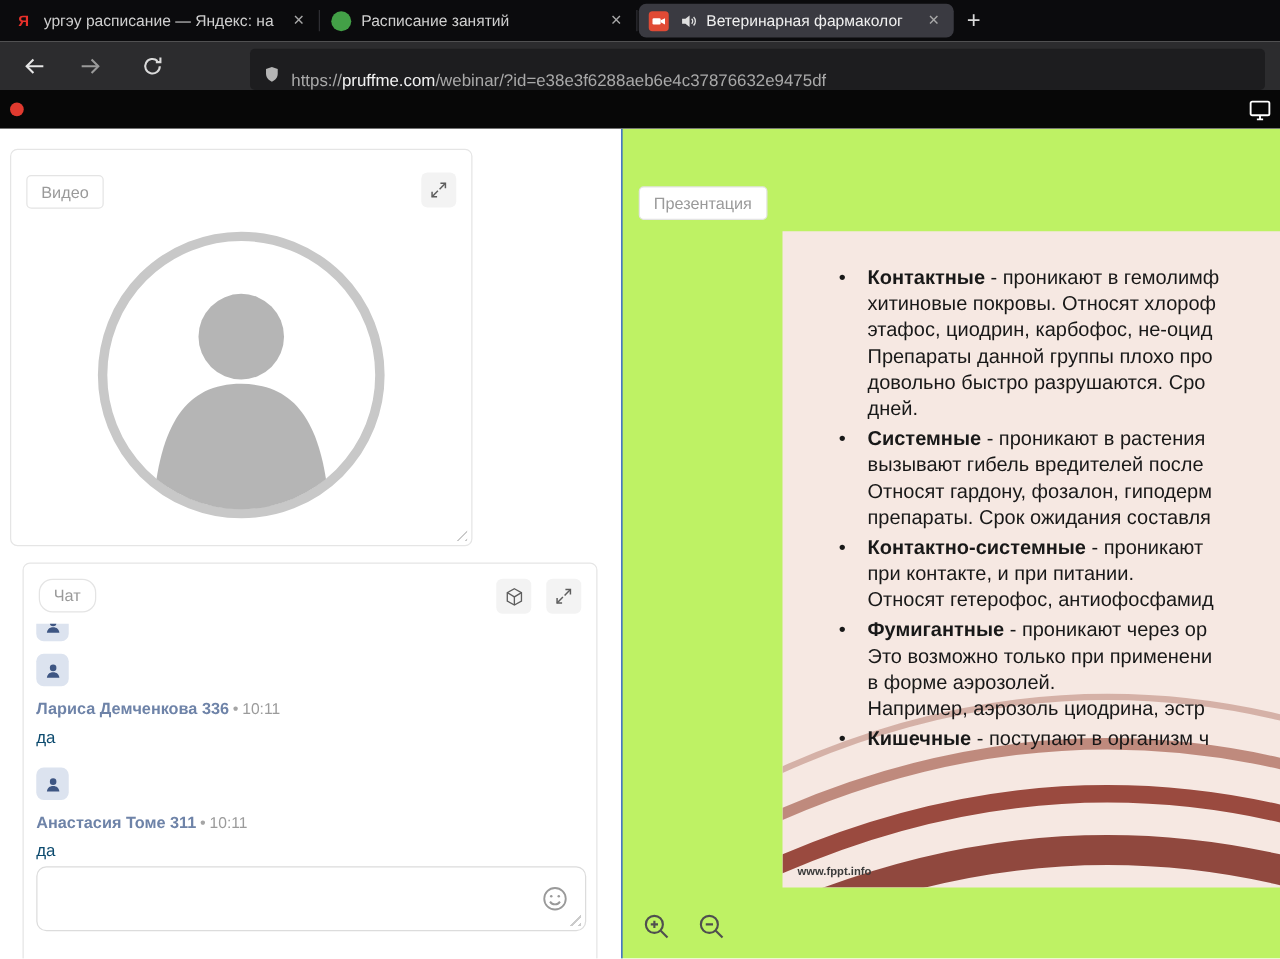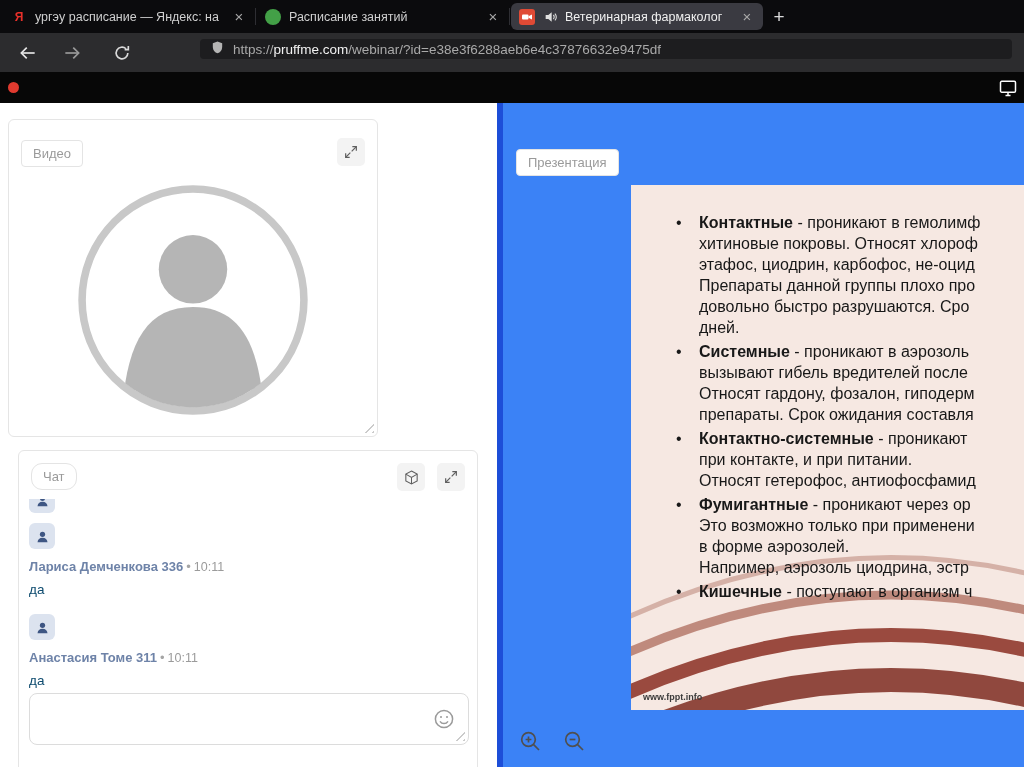--- a/index.html
+++ b/index.html
@@ -20,21 +20,21 @@
   .favicon.cam { background: #e04a35; }
   .tab-audio { width: 16px; height: 16px; margin-right: 6px; flex: 0 0 auto; }
   .newtab { width: 30px; height: 27px; background: none; border: none; color: #dadada; font-size: 19px; line-height: 27px; cursor: pointer; font-family: inherit; }
 
   
   .navbar { position: absolute; top: 33px; left: 0; right: 0; height: 39px; background: #2c2c2e; }
   .nav-btn { position: absolute; top: 8px; width: 24px; height: 24px; background: none; border: none; cursor: pointer; padding: 2px; }
   .nav-back { left: 16px; }
   .nav-fwd { left: 60px; }
   .nav-reload { left: 110px; }
-  .url-field { position: absolute; left: 200px; right: 12px; top: 6px; height: 20px; background: #1d1d1f; border-radius: 4px; display: flex; align-items: center; padding: 0 10px; gap: 8px; cursor: text; }
+  .url-field { position: absolute; left: 200px; right: 12px; top: 6px; height: 33px; background: #1d1d1f; border-radius: 4px; display: flex; align-items: flex-end; padding: 0 10px; gap: 8px; cursor: text; }
   .url-text { font-size: 13.5px; white-space: nowrap; overflow: hidden; }
   .url-scheme, .url-path { color: #a9a9a9; }
   .url-host { color: #f2f2f2; }
 
   
   .page-header { position: absolute; top: 72px; left: 0; right: 0; height: 31px; background: #070707; display: flex; align-items: center; padding: 0 8px; gap: 8px; }
   .record-dot { width: 11px; height: 11px; border-radius: 50%; background: #e03a2f; flex: 0 0 auto; }
   .page-title { color: #ffffff; font-weight: bold; font-size: 15.5px; white-space: nowrap; }
   .header-screen { margin-left: auto; margin-right: -2px; width: 20px; height: 20px; flex: 0 0 auto; cursor: pointer; }
 
@@ -64,21 +64,21 @@
   .msg-head { font-size: 13px; line-height: 16px; }
   .msg-author { color: #6e83a8; font-weight: bold; }
   .msg-sep { color: #a5a5a5; margin: 0 3px; }
   .msg-time { color: #9b9b9b; font-size: 12.5px; }
   .msg-text { font-size: 13.5px; color: #0c4a6e; margin-top: 7px; }
   .chat-input-wrap { position: absolute; left: 10px; top: 242px; width: 440px; height: 52px; border: 1px solid #dcdcdc; border-radius: 8px; background: #fff; }
   .chat-input { position: absolute; left: 12px; top: 0; right: 46px; height: 100%; border: none; outline: none; font-size: 14px; font-family: inherit; background: transparent; }
   .smiley-btn { position: absolute; right: 12px; top: 13px; width: 24px; height: 24px; background: none; border: none; padding: 0; cursor: pointer; }
 
   
-  .pres-panel { position: absolute; left: 497px; top: 0; right: 0; bottom: 0; border-left: 6px solid #1d4ed8; overflow: hidden; background: #3b82f6; }
+  .pres-panel { position: absolute; left: 497px; top: 0; right: 0; bottom: 0; border-left: 1px solid #1d4ed8; overflow: hidden; background: #bef264; }
   .pres-label { position: absolute; left: 13px; top: 46px; }
   .slide { position: absolute; left: 128px; top: 82px; width: 520px; height: 525px; background: #f6e8e2; overflow: hidden; }
   .slide-body { position: relative; padding: 27px 0 0 40px; z-index: 2; }
   .bullet { position: relative; padding-left: 28px; margin-bottom: 3px; color: #181818; }
   .bullet::before { content: "•"; position: absolute; left: 5px; top: 0; font-size: 16px; line-height: 21px; }
   .sline { font-size: 16px; line-height: 21px; white-space: nowrap; }
   .sline b { font-weight: bold; }
   .slide-footer { position: absolute; left: 12px; bottom: 8px; font-size: 9px; font-weight: bold; color: #3b3b3b; z-index: 3; }
   .arcs { position: absolute; left: 0; bottom: 0; width: 520px; height: 180px; z-index: 1; }
   .zoom-controls { position: absolute; left: 13px; bottom: 12px; display: flex; gap: 16px; }
@@ -272,21 +272,21 @@
           <div class="bullet">
             <div class="sline"><b>Контактные</b><span> - проникают в гемолимф</span></div>
             <div class="sline">хитиновые покровы. Относят хлороф</div>
             <div class="sline">этафос, циодрин, карбофос, не-оцид</div>
             <div class="sline">Препараты данной группы плохо про</div>
             <div class="sline">довольно быстро разрушаются. Сро</div>
             <div class="sline">дней.</div>
           </div>
 
           <div class="bullet">
-            <div class="sline"><b>Системные</b><span> - проникают в аэрозоль</span></div>
+            <div class="sline"><b>Системные</b><span> - проникают в растения</span></div>
             <div class="sline">вызывают гибель вредителей после</div>
             <div class="sline">Относят гардону, фозалон, гиподерм</div>
             <div class="sline">препараты. Срок ожидания составля</div>
           </div>
 
           <div class="bullet">
             <div class="sline"><b>Контактно-системные</b><span> - проникают</span></div>
             <div class="sline">при контакте, и при питании.</div>
             <div class="sline">Относят гетерофос, антиофосфамид</div>
           </div>

